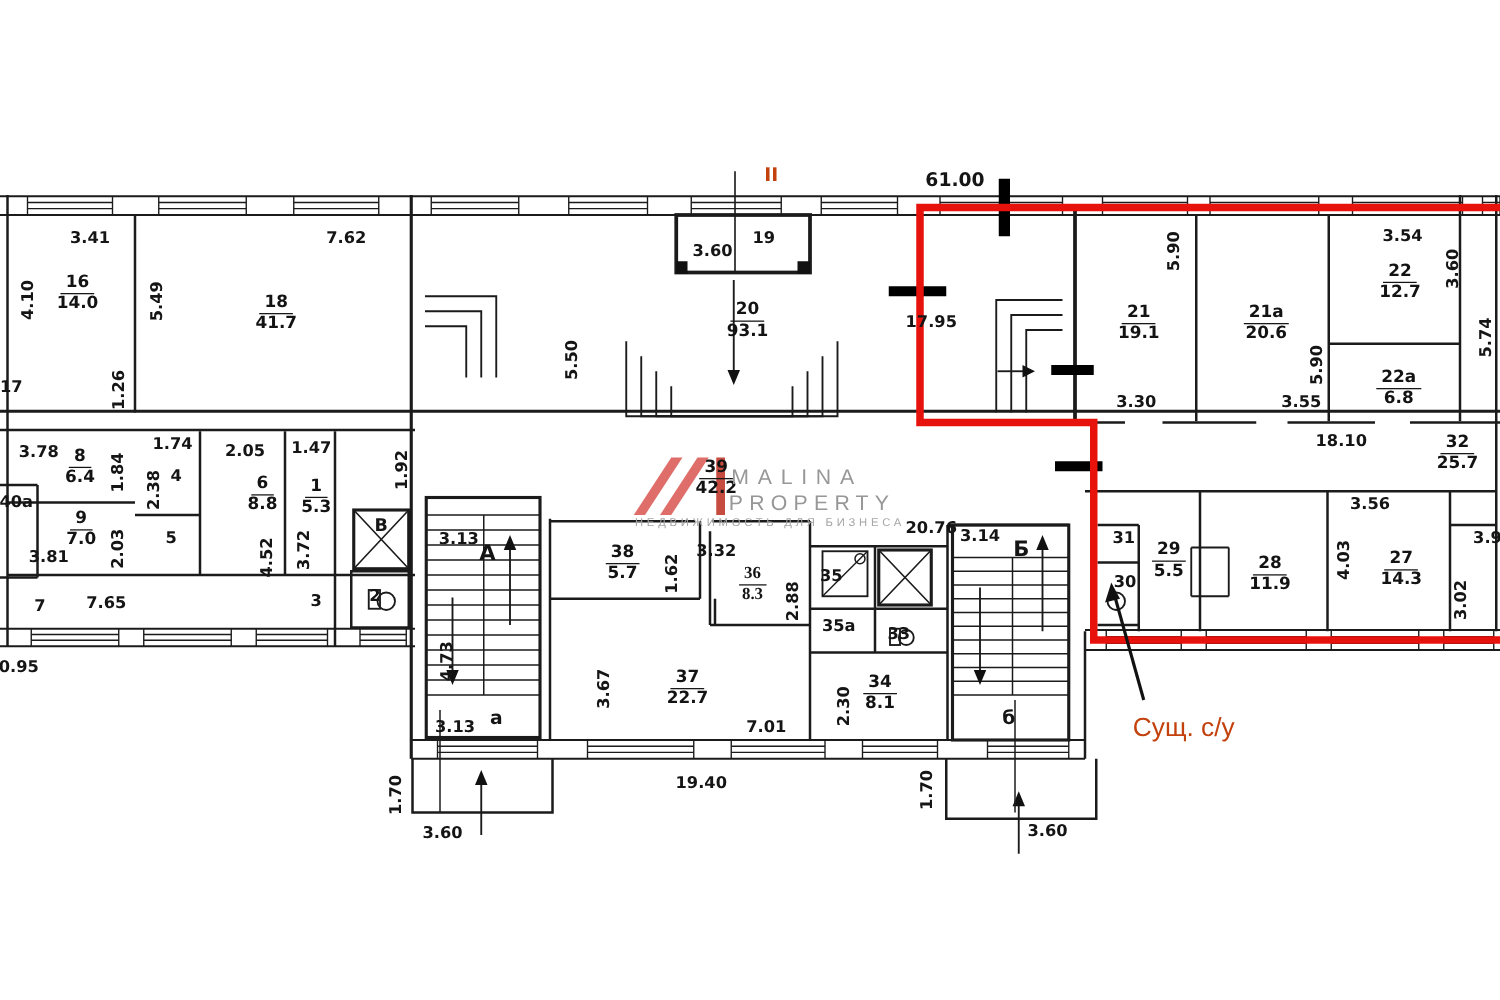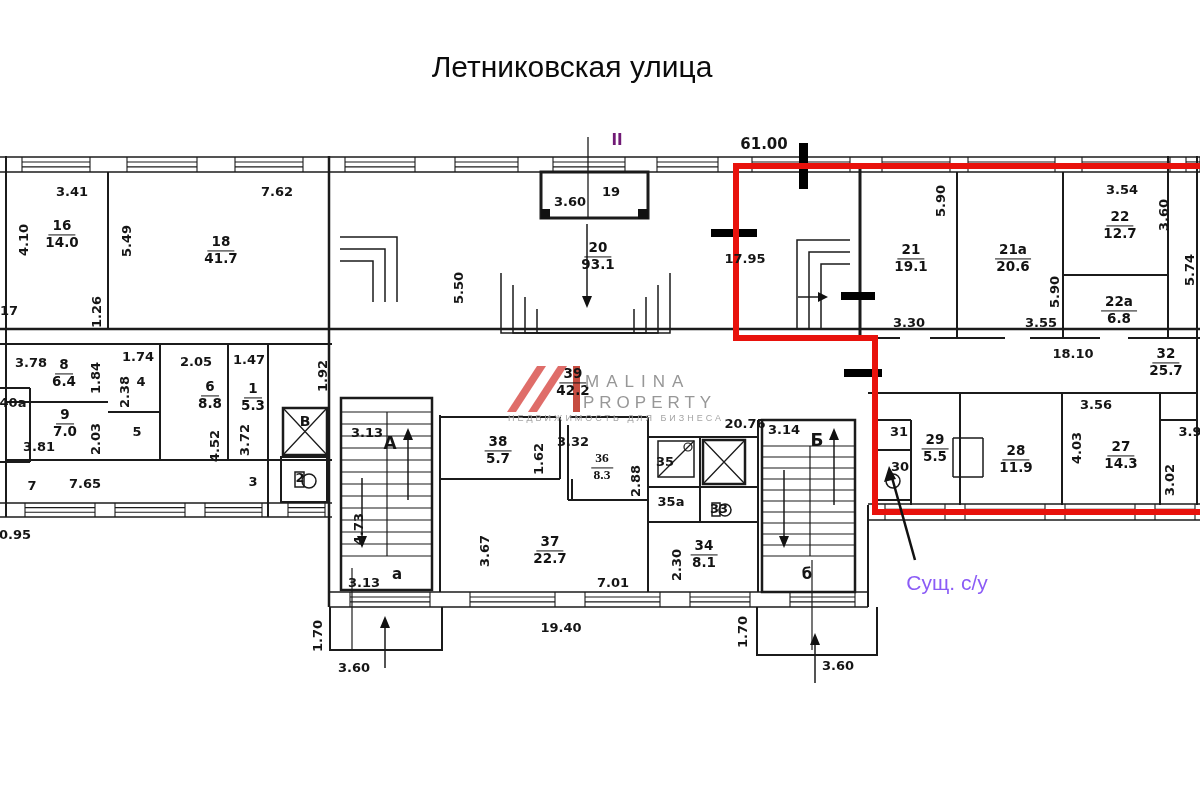--- a/index.html
+++ b/index.html
@@ -14,28 +14,27 @@
   .dim.rot{transform:translate(-50%,-50%) rotate(-90deg);}
   .room{position:absolute;transform:translate(-50%,-50%);text-align:center;
         font-weight:700;font-size:13.5px;color:#131313;line-height:1.08;}
   .room .n{display:inline-block;border-bottom:1.5px solid #131313;padding:0 4px 1px;}
   .room .a{display:block;}
   .wm{position:absolute;color:#979797;font-family:"Liberation Sans",sans-serif;white-space:nowrap;}
   #wm1{left:585px;top:372px;font-size:17px;letter-spacing:7px;font-weight:500;}
   #wm2{left:583px;top:393px;font-size:17px;letter-spacing:5px;font-weight:500;}
   #wm3{left:508px;top:413px;font-size:9px;letter-spacing:3px;color:#a5a5a5;}
   #suschsu{position:absolute;transform:translate(-50%,-50%);font-family:"Liberation Sans",sans-serif;
-           font-size:21px;color:#8b5cf6;white-space:nowrap;}
+           font-size:21px;color:#c2410c;white-space:nowrap;}
 </style>
 </head>
 <body>
 
 <div id="stage">
 
-  <div class="big-title" style="left:572px;top:50px">Летниковская улица</div>
 
   <svg id="plan-svg" width="1200" height="800" viewBox="0 0 1200 800">
     <g id="walls" stroke="#1b1b1b" stroke-width="2" fill="none">
 
       <path d="M6,156 V517"></path>
       <path d="M108,172 V330"></path>
       <path d="M329,156 V607" stroke-width="2.5"></path>
       <path d="M1197,156 V505"></path>
       <path d="M860,166 V337" stroke-width="3"></path>
       <path d="M957,172 V337"></path>
@@ -363,21 +362,21 @@
       <div class="dim rot" style="left: 742px; top: 632px;">1.70</div>
       <div class="dim" style="left: 838px; top: 665px;">3.60</div>
       <div class="dim" style="left: 899px; top: 431px;">31</div>
       <div class="dim" style="left: 900px; top: 466px;">30</div>
       <div class="dim rot" style="left: 1076px; top: 448px;">4.03</div>
       <div class="dim" style="left: 1096px; top: 404px;">3.56</div>
       <div class="dim" style="left: 1190px; top: 431px;">3.9</div>
       <div class="dim rot" style="left: 1169px; top: 480px;">3.02</div>
     </div>
 
-  <div class="dim" id="sec-marker" style="left:617px;top:140px;color:#701a75;font-size:15px">II</div>
+  <div class="dim" id="sec-marker" style="left:617px;top:140px;color:#c2410c;font-size:15px">II</div>
   <div class="dim" style="left:764px;top:144px;font-size:15px">61.00</div>
 
   <div class="wm" id="wm1">MALINA</div>
   <div class="wm" id="wm2">PROPERTY</div>
   <div class="wm" id="wm3">НЕДВИЖИМОСТЬ ДЛЯ БИЗНЕСА</div>
 
   <div id="suschsu" style="left:947px;top:583px">Сущ. с/у</div>
 
 </div>
 

